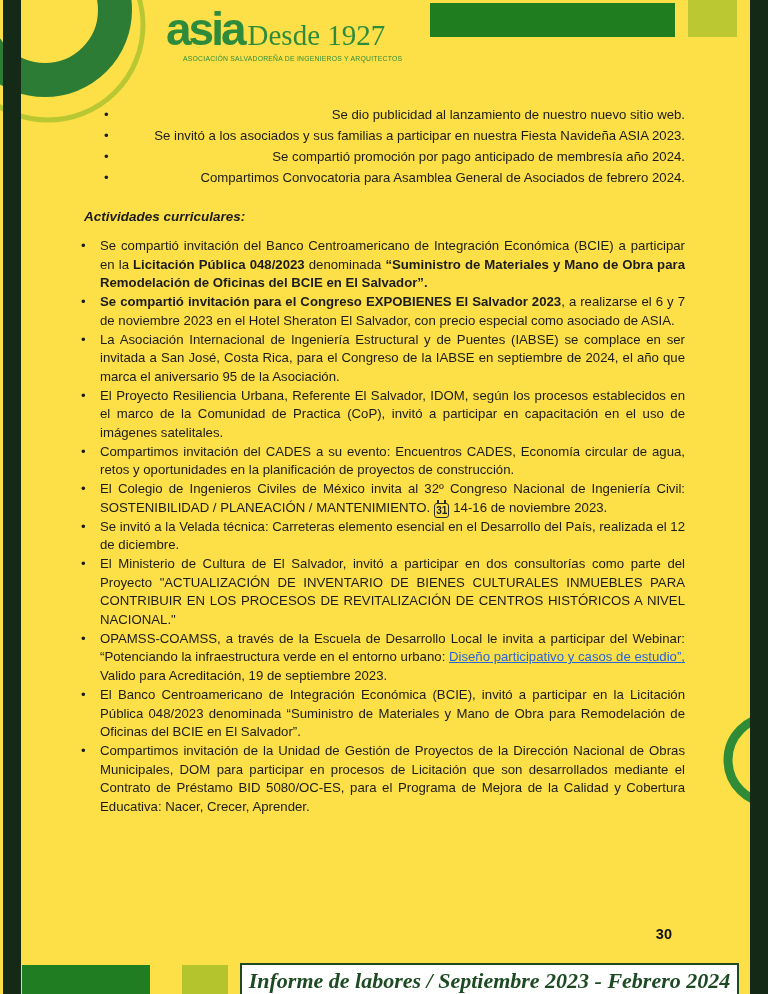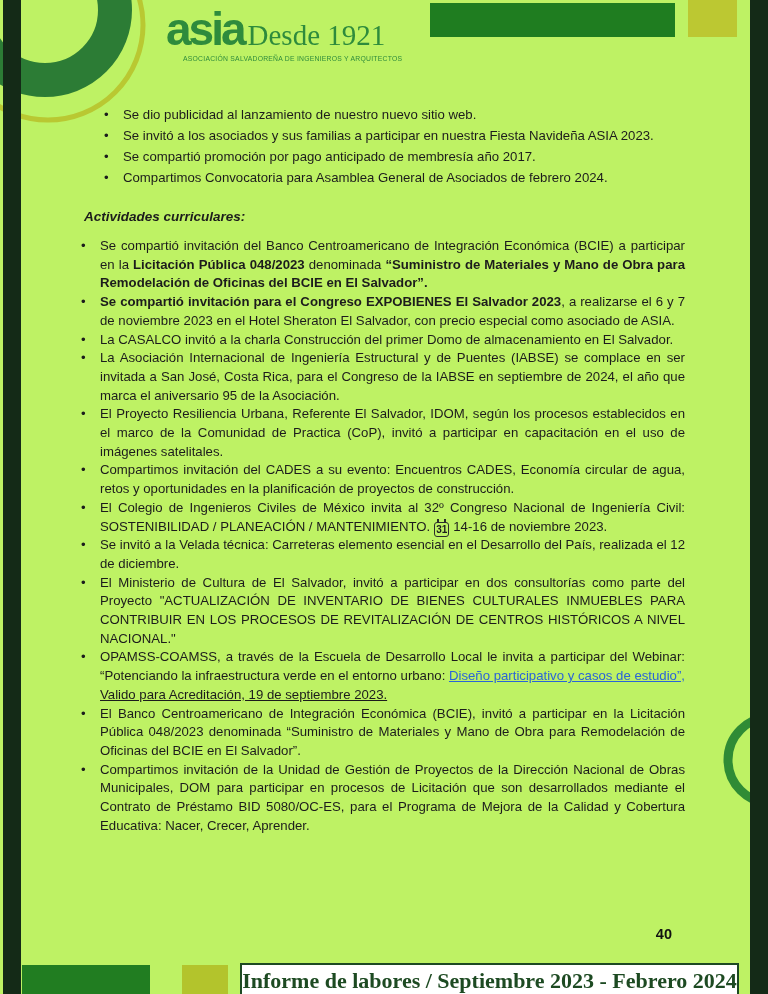--- a/index.html
+++ b/index.html
@@ -1,16 +1,16 @@
 <!DOCTYPE html>
 <html><head>
 <meta charset="utf-8">
 <style>
   html,body{margin:0;padding:0;background:#ffffff;}
-  .page{position:relative;width:768px;height:994px;overflow:hidden;background:#bef264;
+  .page{position:relative;width:768px;height:994px;overflow:hidden;background:#fde047;
         font-family:"Liberation Sans", sans-serif;color:#1c1c1c;}
 
   
   .bar-left{position:absolute;left:3px;top:0;width:18px;height:994px;background:#142a17;z-index:3;}
   .bar-right{position:absolute;left:750px;top:0;width:18px;height:994px;background:#142a17;z-index:3;}
 
   
   .rings-tl{position:absolute;left:0;top:0;z-index:1;}
   .ring-right{position:absolute;left:712px;top:702px;z-index:2;}
 
@@ -19,47 +19,47 @@
   .header-yellow-square{position:absolute;left:688px;top:0;width:49px;height:37px;background:#bcc832;z-index:2;}
   .logo{position:absolute;left:166px;top:6px;z-index:2;}
   .logo-row{display:flex;align-items:baseline;}
   .logo-asia{font-weight:bold;font-size:46px;letter-spacing:-3px;color:#2e8b3c;line-height:1;}
   .logo-since{font-family:"Liberation Serif", serif;font-size:29px;color:#2e8b3c;margin-left:4px;line-height:1;}
   .logo-tagline{font-size:6.8px;letter-spacing:0.25px;color:#2e8b3c;margin-top:3px;margin-left:17px;}
 
   
   .content{position:absolute;left:84px;top:104px;width:601px;z-index:2;}
   ul{list-style:none;margin:0;padding:0;}
-  li{position:relative;margin-left:39px;}
+  li{position:relative;margin-left:39px;text-align:right;}
   li::before{content:"\2022";position:absolute;left:-19px;top:0;}
   .intro{font-size:13.2px;line-height:21px;}
   .section-heading{font-size:13.5px;font-weight:bold;margin:18px 0 0 0;line-height:21px;font-style:italic;}
   .curricular{margin-top:10px;font-size:13.2px;line-height:18.7px;}
   .curricular li{text-align:justify;margin-left:16px;}
   .b{font-weight:bold;}
-  .u{text-decoration:underline;}
+  .u{}
   a.link{color:#2a64d8;text-decoration:underline;cursor:pointer;}
 
   
   .cal-icon{display:inline-block;width:13px;height:13px;border:1.5px solid #2b2b2b;border-radius:3px;
             font-size:10px;line-height:13px;text-align:center;font-weight:bold;position:relative;
             top:2px;margin:0 4px;text-decoration:none;}
   .cal-icon::before,.cal-icon::after{content:"";position:absolute;top:-4px;width:2px;height:4px;background:#2b2b2b;}
   .cal-icon::before{left:2px;}
   .cal-icon::after{right:2px;}
 
   
   .page-number{position:absolute;right:96px;top:926px;font-size:14.5px;font-weight:bold;color:#111;z-index:2;}
   .footer-green-bar{position:absolute;left:22px;top:965px;width:128px;height:29px;background:#217d21;z-index:2;}
   .footer-yellow-square{position:absolute;left:182px;top:965px;width:46px;height:29px;background:#b3c42c;z-index:2;}
   .footer-banner{position:absolute;left:240px;top:963px;width:499px;height:34px;border:2px solid #1d4a22;
                  box-sizing:border-box;display:flex;align-items:center;justify-content:center;z-index:2;
                  background:#fff;}
   .footer-banner-text{font-family:"Liberation Serif", serif;font-weight:bold;font-size:22px;color:#1d4a22;
-                      white-space:nowrap;line-height:1;padding-top:1px;}
+                      white-space:nowrap;line-height:1;padding-top:1px;font-style:italic;}
 </style>
 </head>
 <body>
 
 <div class="page">
 
   <svg class="rings-tl" width="200" height="140">
     <circle cx="48" cy="25" r="95" fill="none" stroke="#b9c832" stroke-width="5"></circle>
     <circle cx="45" cy="10" r="70" fill="none" stroke="#2c7c35" stroke-width="34"></circle>
   </svg>
@@ -69,49 +69,48 @@
   </svg>
 
   <div class="bar-left"></div>
   <div class="bar-right"></div>
 
   <div class="header-green-bar"></div>
   <div class="header-yellow-square"></div>
   <div class="logo">
     <div class="logo-row">
       <span class="logo-asia">asia</span>
-      <span class="logo-since">Desde 1921</span>
+      <span class="logo-since">Desde 1927</span>
     </div>
     <div class="logo-tagline">ASOCIACIÓN SALVADOREÑA DE INGENIEROS Y ARQUITECTOS</div>
   </div>
 
   <div class="content">
     <ul class="intro">
         <li>Se dio publicidad al lanzamiento de nuestro nuevo sitio web.</li>
         <li>Se invitó a los asociados y sus familias a participar en nuestra Fiesta Navideña ASIA 2023.</li>
-        <li>Se compartió promoción por pago anticipado de membresía año 2017.</li>
+        <li>Se compartió promoción por pago anticipado de membresía año 2024.</li>
         <li>Compartimos Convocatoria para Asamblea General de Asociados de febrero 2024.</li>
       </ul>
     <h2 class="section-heading">Actividades curriculares:</h2>
     <ul class="curricular">
         <li><span>Se compartió invitación del Banco Centroamericano de Integración Económica (BCIE) a participar en la </span><span class="b">Licitación Pública 048/2023</span><span> denominada </span><span class="b">“Suministro de Materiales y Mano de Obra para Remodelación de Oficinas del BCIE en El Salvador”.</span></li>
         <li><span class="b">Se compartió invitación para el Congreso EXPOBIENES El Salvador 2023</span><span>, a realizarse el 6 y 7 de noviembre 2023 en el Hotel Sheraton El Salvador, con precio especial como asociado de ASIA.</span></li>
-        <li><span>La CASALCO invitó a la charla  Construcción del primer Domo de almacenamiento en El Salvador.</span></li>
         <li><span>La Asociación Internacional de Ingeniería Estructural y de Puentes (IABSE) se complace en ser invitada a San José, Costa Rica, para el Congreso de la IABSE en septiembre de 2024, el año que marca el aniversario 95 de la Asociación.</span></li>
         <li><span>El Proyecto Resiliencia Urbana, Referente El Salvador, IDOM, según los procesos establecidos en el marco de la Comunidad de Practica (CoP), invitó a participar en capacitación en el uso de imágenes satelitales.</span></li>
         <li><span>Compartimos invitación del CADES a su evento: Encuentros CADES, Economía circular de agua, retos y oportunidades en la planificación de proyectos de construcción.</span></li>
         <li><span>El Colegio de Ingenieros Civiles de México invita al 32º Congreso Nacional de Ingeniería Civil: SOSTENIBILIDAD / PLANEACIÓN / MANTENIMIENTO.</span><span class="cal-icon">31</span><span>14-16 de noviembre 2023.</span></li>
         <li><span>Se invitó a la Velada técnica: Carreteras elemento esencial en el Desarrollo del País, realizada el 12 de diciembre.</span></li>
         <li><span>El Ministerio de Cultura de El Salvador, invitó a participar en dos consultorías como parte del Proyecto "ACTUALIZACIÓN DE INVENTARIO DE BIENES CULTURALES INMUEBLES PARA CONTRIBUIR EN LOS PROCESOS DE REVITALIZACIÓN DE CENTROS HISTÓRICOS A NIVEL NACIONAL."</span></li>
         <li><span>OPAMSS-COAMSS, a través de la Escuela de Desarrollo Local le invita a participar del Webinar: “Potenciando la infraestructura verde en el entorno urbano: </span><a class="link" href="#">Diseño participativo y casos de estudio”,</a><span class="u"> Valido para Acreditación, 19 de septiembre 2023.</span></li>
         <li><span>El Banco Centroamericano de Integración Económica (BCIE), invitó a participar en la Licitación Pública 048/2023 denominada “Suministro de Materiales y Mano de Obra para Remodelación de Oficinas del BCIE en El Salvador”.</span></li>
         <li><span>Compartimos invitación de la Unidad de Gestión de Proyectos de la Dirección Nacional de Obras Municipales, DOM  para participar en procesos de Licitación que son desarrollados mediante el Contrato de Préstamo BID 5080/OC-ES, para el Programa de Mejora de la Calidad y Cobertura Educativa: Nacer, Crecer, Aprender.</span></li>
       </ul>
   </div>
 
-  <div class="page-number">40</div>
+  <div class="page-number">30</div>
   <div class="footer-green-bar"></div>
   <div class="footer-yellow-square"></div>
   <div class="footer-banner">
     <span class="footer-banner-text">Informe de labores / Septiembre 2023 - Febrero 2024</span>
   </div>
 
 </div>
 
 </body></html>

